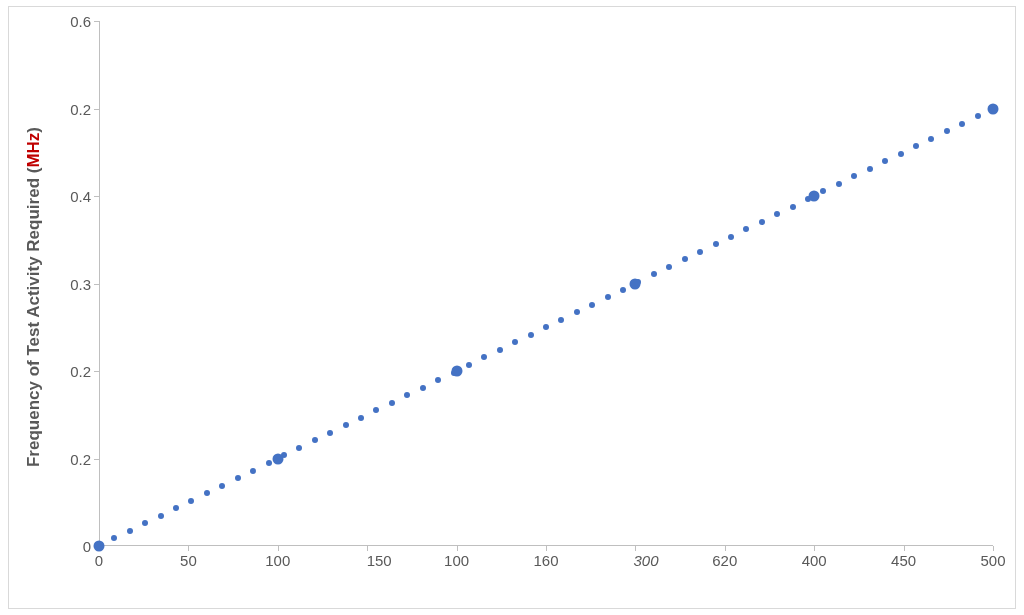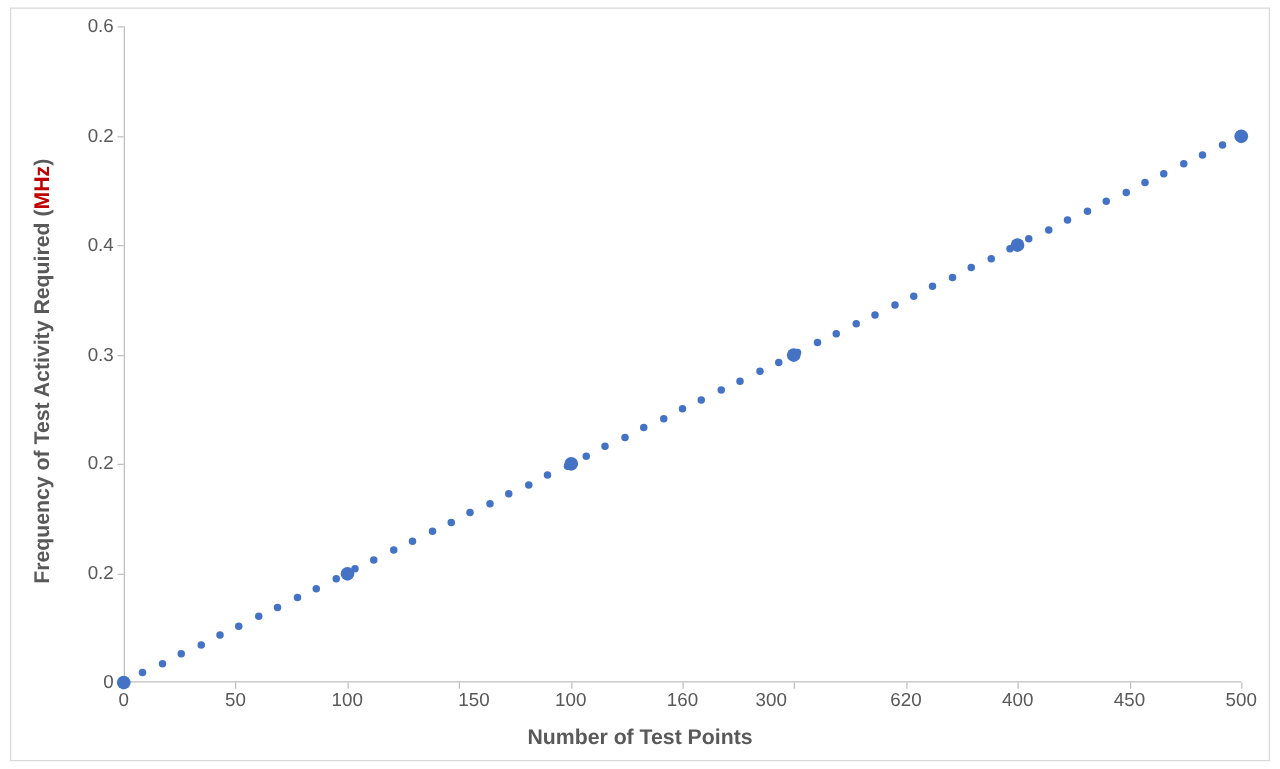--- a/index.html
+++ b/index.html
@@ -114,21 +114,20 @@
 </style>
 </head>
 <body>
 
 <div class="frame">
 
   <div class="yaxis-label">
     <span>Frequency of Test Activity Required (</span><span class="unit">MHz</span><span>)</span>
   </div>
 
-  <div class="xaxis-label">Number of Test Points</div>
 
   <div class="plot" id="plot">
     <div class="yaxis-line"></div>
     <div class="xaxis-line"></div>
   <div class="ytick-mark" style="top: 525px;"></div>
       <div class="ytick" style="top: 525px;">0</div>
       <div class="ytick-mark" style="top: 437.5px;"></div>
       <div class="ytick" style="top: 437.5px;">0.2</div>
       <div class="ytick-mark" style="top: 350px;"></div>
       <div class="ytick" style="top: 350px;">0.2</div>
@@ -146,21 +145,21 @@
       <div class="xtick" style="left: 89.4px;">50</div>
       <div class="xtick-mark" style="left: 178.8px;"></div>
       <div class="xtick" style="left: 178.8px;">100</div>
       <div class="xtick-mark" style="left: 268.2px;"></div>
       <div class="xtick" style="left: 268.2px; margin-left: 12px;">150</div>
       <div class="xtick-mark" style="left: 357.6px;"></div>
       <div class="xtick" style="left: 357.6px;">100</div>
       <div class="xtick-mark" style="left: 447px;"></div>
       <div class="xtick" style="left: 447px;">160</div>
       <div class="xtick-mark" style="left: 536.4px;"></div>
-      <div class="xtick" style="left: 518px;">300</div>
+      <div class="xtick" style="left: 547px; font-style: italic;">300</div>
       <div class="xtick-mark" style="left: 625.8px;"></div>
       <div class="xtick" style="left: 625.8px;">620</div>
       <div class="xtick-mark" style="left: 715.2px;"></div>
       <div class="xtick" style="left: 715.2px;">400</div>
       <div class="xtick-mark" style="left: 804.6px;"></div>
       <div class="xtick" style="left: 804.6px;">450</div>
       <div class="xtick-mark" style="left: 894px;"></div>
       <div class="xtick" style="left: 894px;">500</div>
       <div class="dotted-line" style="left: 0px; top: 525px;"></div>
       <div class="dotted-line" style="left: 15.4138px; top: 517.457px;"></div>

